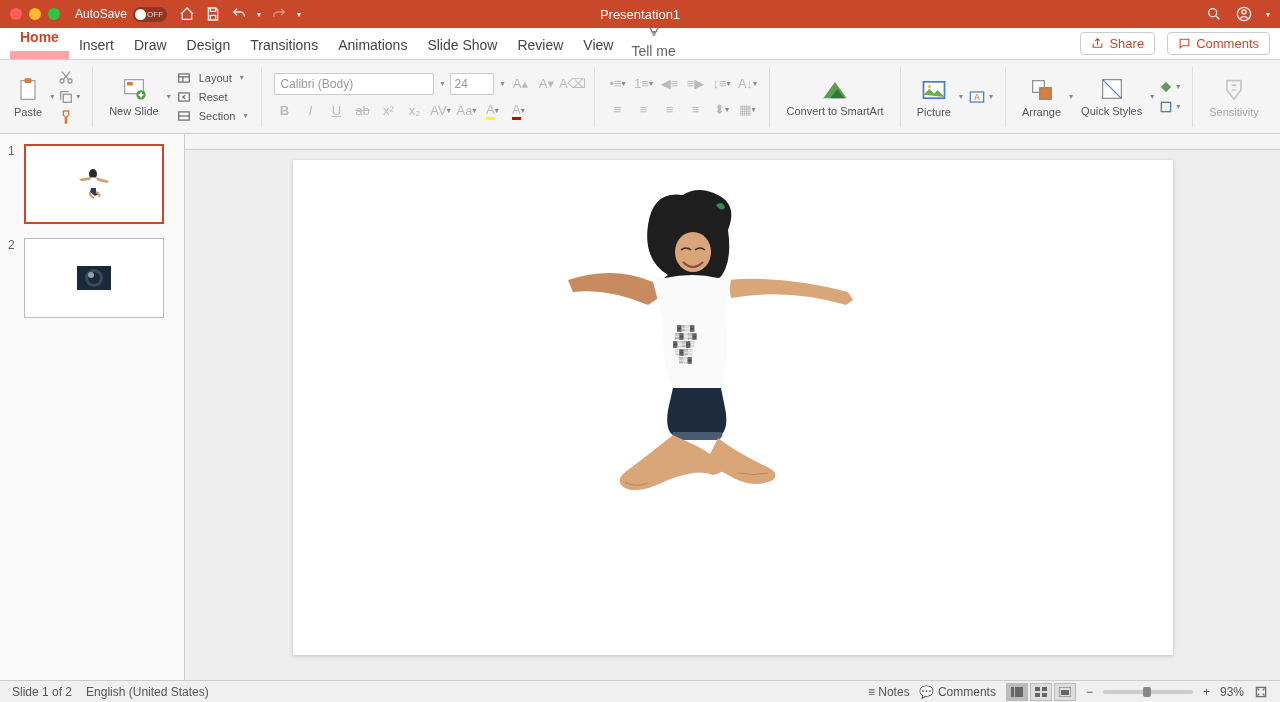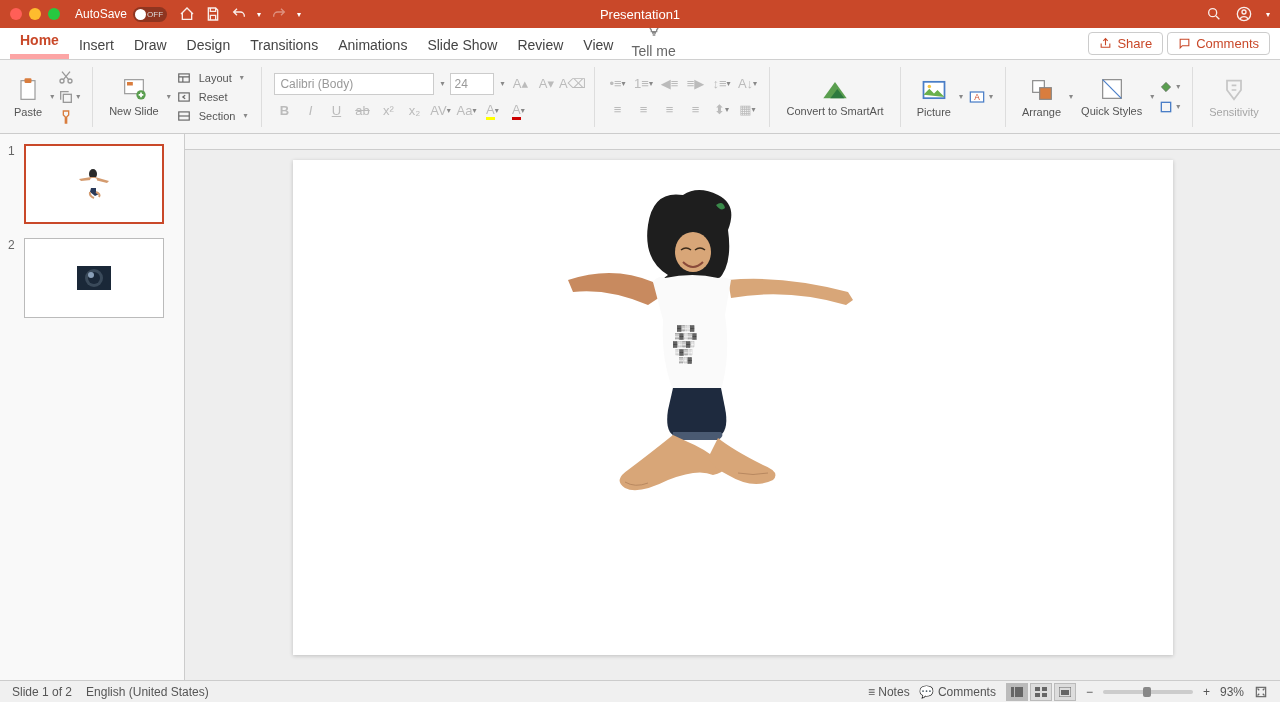--- a/index.html
+++ b/index.html
@@ -10,23 +10,23 @@
 .tl-red { background: #ff5f57; } .tl-yellow { background: #febc2e; } .tl-green { background: #28c840; }
 .autosave { display: flex; align-items: center; gap: 6px; font-size: 12px; }
 .toggle { width: 34px; height: 15px; background: #8f3520; border-radius: 8px; position: relative; font-size: 8px; color: #ddd; display: flex; align-items: center; justify-content: flex-end; padding-right: 4px; }
 .toggle::before { content: ''; position: absolute; left: 2px; width: 11px; height: 11px; background: #fff; border-radius: 50%; }
 .qat { display: flex; gap: 10px; margin-left: 12px; align-items: center; }
 .qat-icon { width: 16px; height: 16px; opacity: 0.9; }
 .title { position: absolute; left: 50%; transform: translateX(-50%); font-size: 13px; font-weight: 400; }
 .title-right { margin-left: auto; display: flex; gap: 14px; align-items: center; }
 .tabs { background: #fff; height: 32px; display: flex; align-items: flex-end; padding: 0 10px; border-bottom: 1px solid #d0d0d0; }
 .tab { padding: 6px 10px; font-size: 14px; color: #444; cursor: pointer; }
-.tab.active { color: #c94829; border-bottom: 5px solid #fca5a5; font-weight: 600; }
+.tab.active { color: #c94829; border-bottom: 8px solid #fca5a5; font-weight: 600; }
 .tell-me { display: flex; align-items: center; gap: 6px; margin-left: 8px; font-size: 14px; color: #666; flex-direction: column; }
-.tabs-right { margin-left: auto; display: flex; gap: 4px; align-items: center; padding-bottom: 4px; }
+.tabs-right { margin-left: auto; display: flex; gap: 12px; align-items: center; padding-bottom: 4px; }
 .btn-share, .btn-comments { border: 1px solid #ccc; border-radius: 4px; padding: 3px 10px; font-size: 13px; display: flex; align-items: center; gap: 5px; color: #c94829; background: #fff; }
 .ribbon { background: #f5f5f5; height: 74px; display: flex; align-items: center; padding: 0 10px; border-bottom: 1px solid #ccc; gap: 8px; font-size: 11px; color: #555; }
 .rgroup-h { display: flex; align-items: center; gap: 4px; }
 .rbtn { display: flex; flex-direction: column; align-items: center; gap: 2px; padding: 2px 4px; }
 .rbtn svg, .rbtn .ico { width: 28px; height: 28px; }
 .mini { display: flex; align-items: center; gap: 8px; font-size: 11px; color: #555; padding: 1px 2px; }
 .mini svg { width: 14px; height: 14px; }
 .vsep { width: 1px; height: 60px; background: #ddd; margin: 0 4px; }
 .font-select { width: 160px; height: 22px; border: 1px solid #ccc; font-size: 12px; padding: 0 5px; color: #999; background: #fff; }
 .size-select { width: 44px; height: 22px; border: 1px solid #ccc; font-size: 12px; padding: 0 3px; color: #999; background: #fff; }

